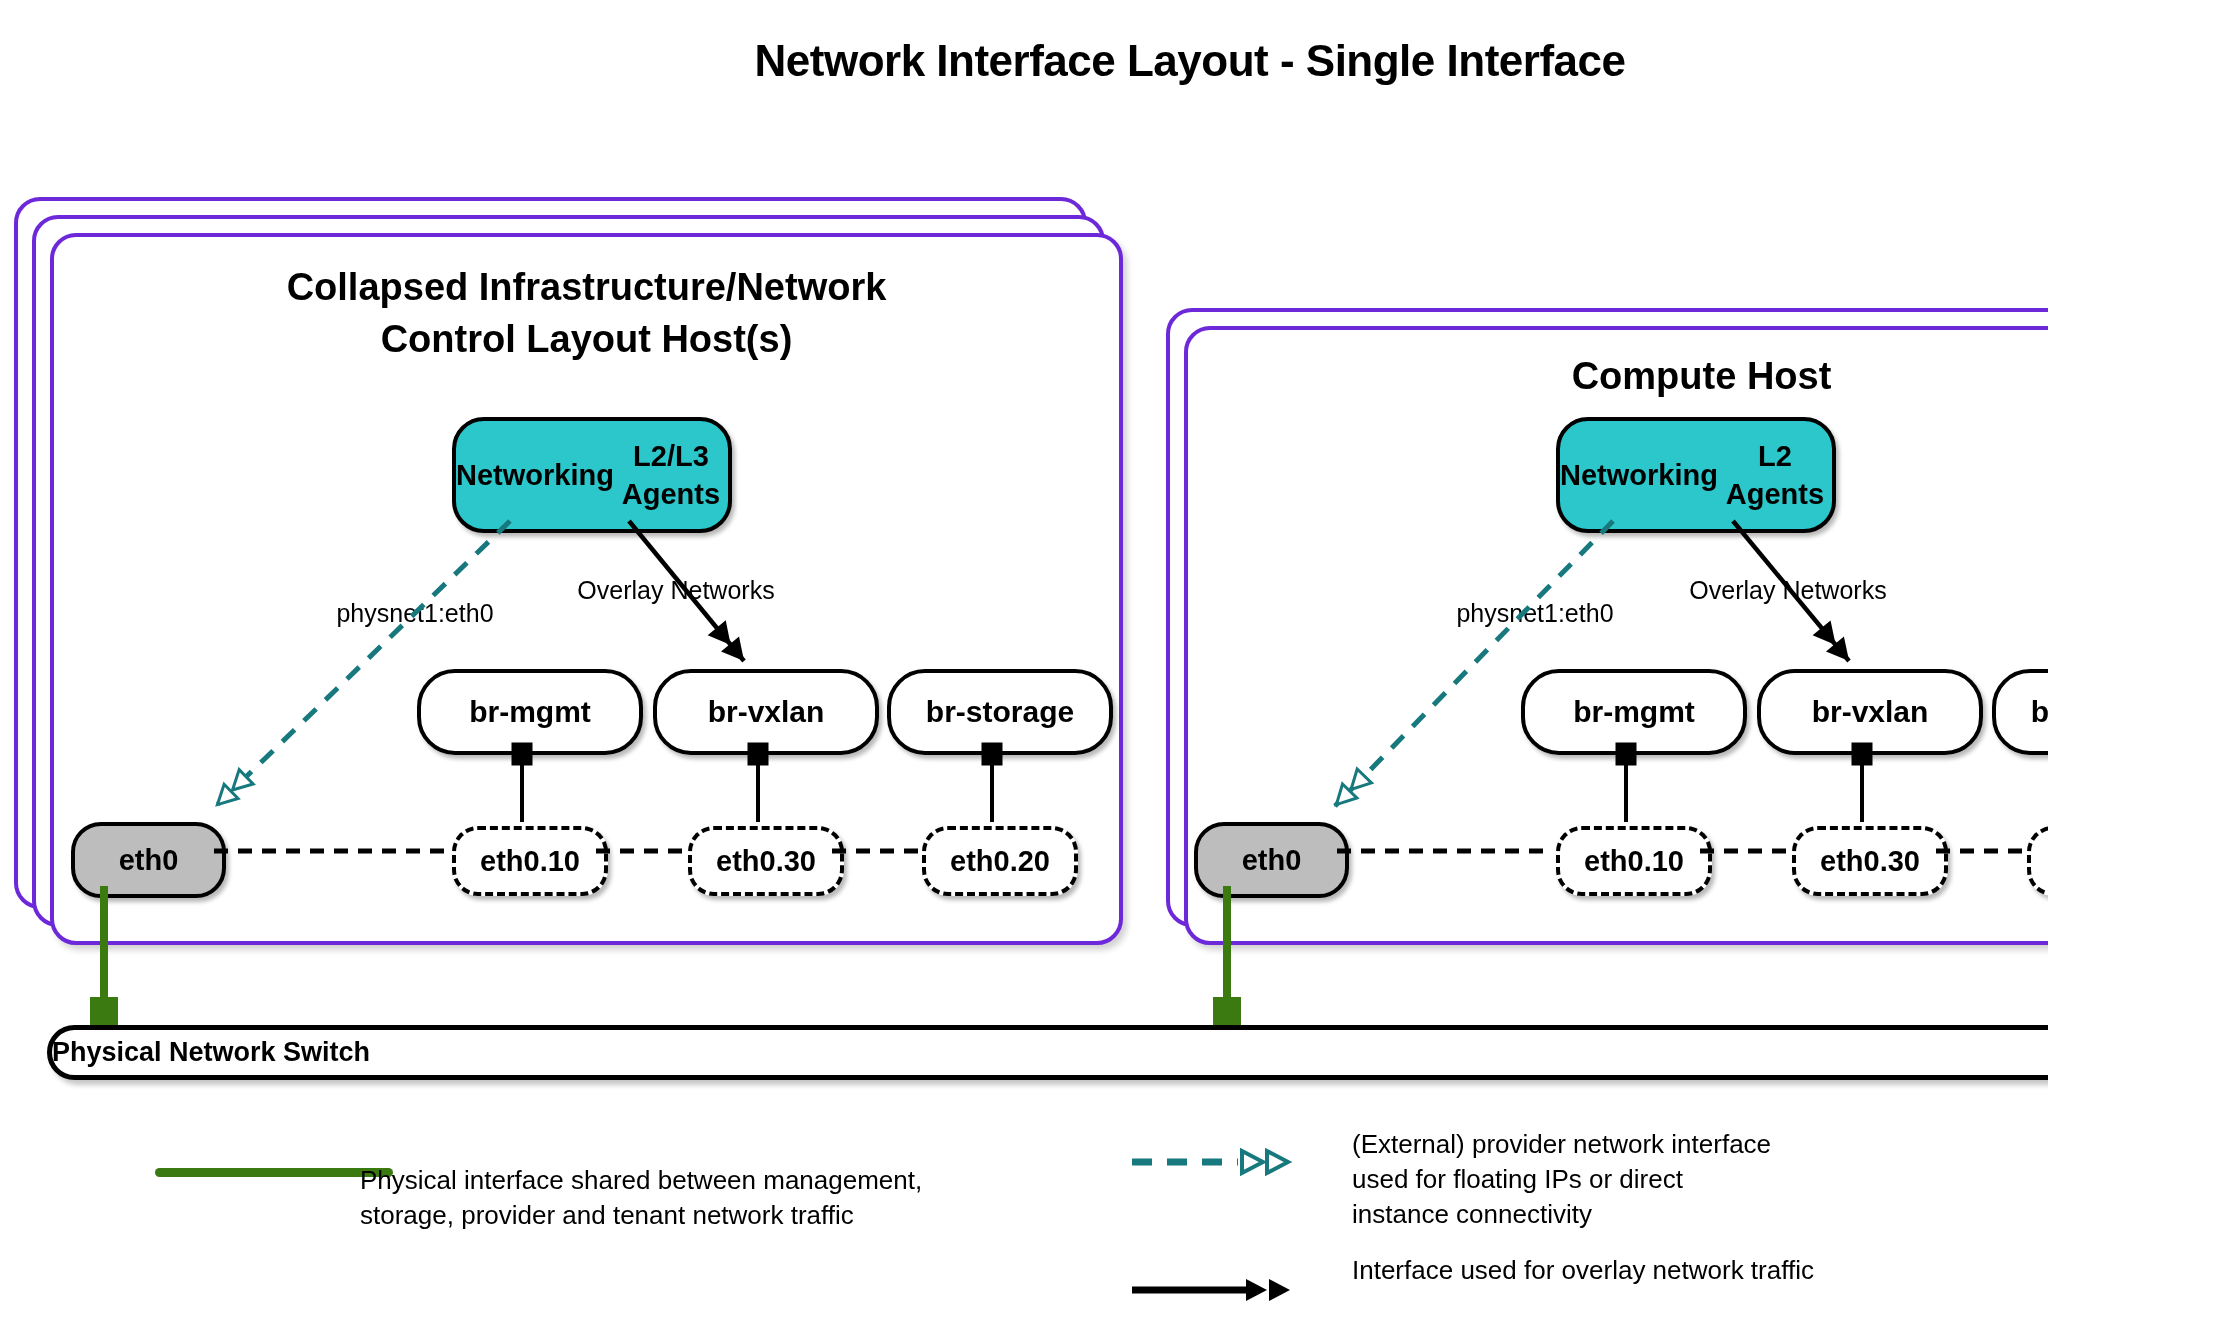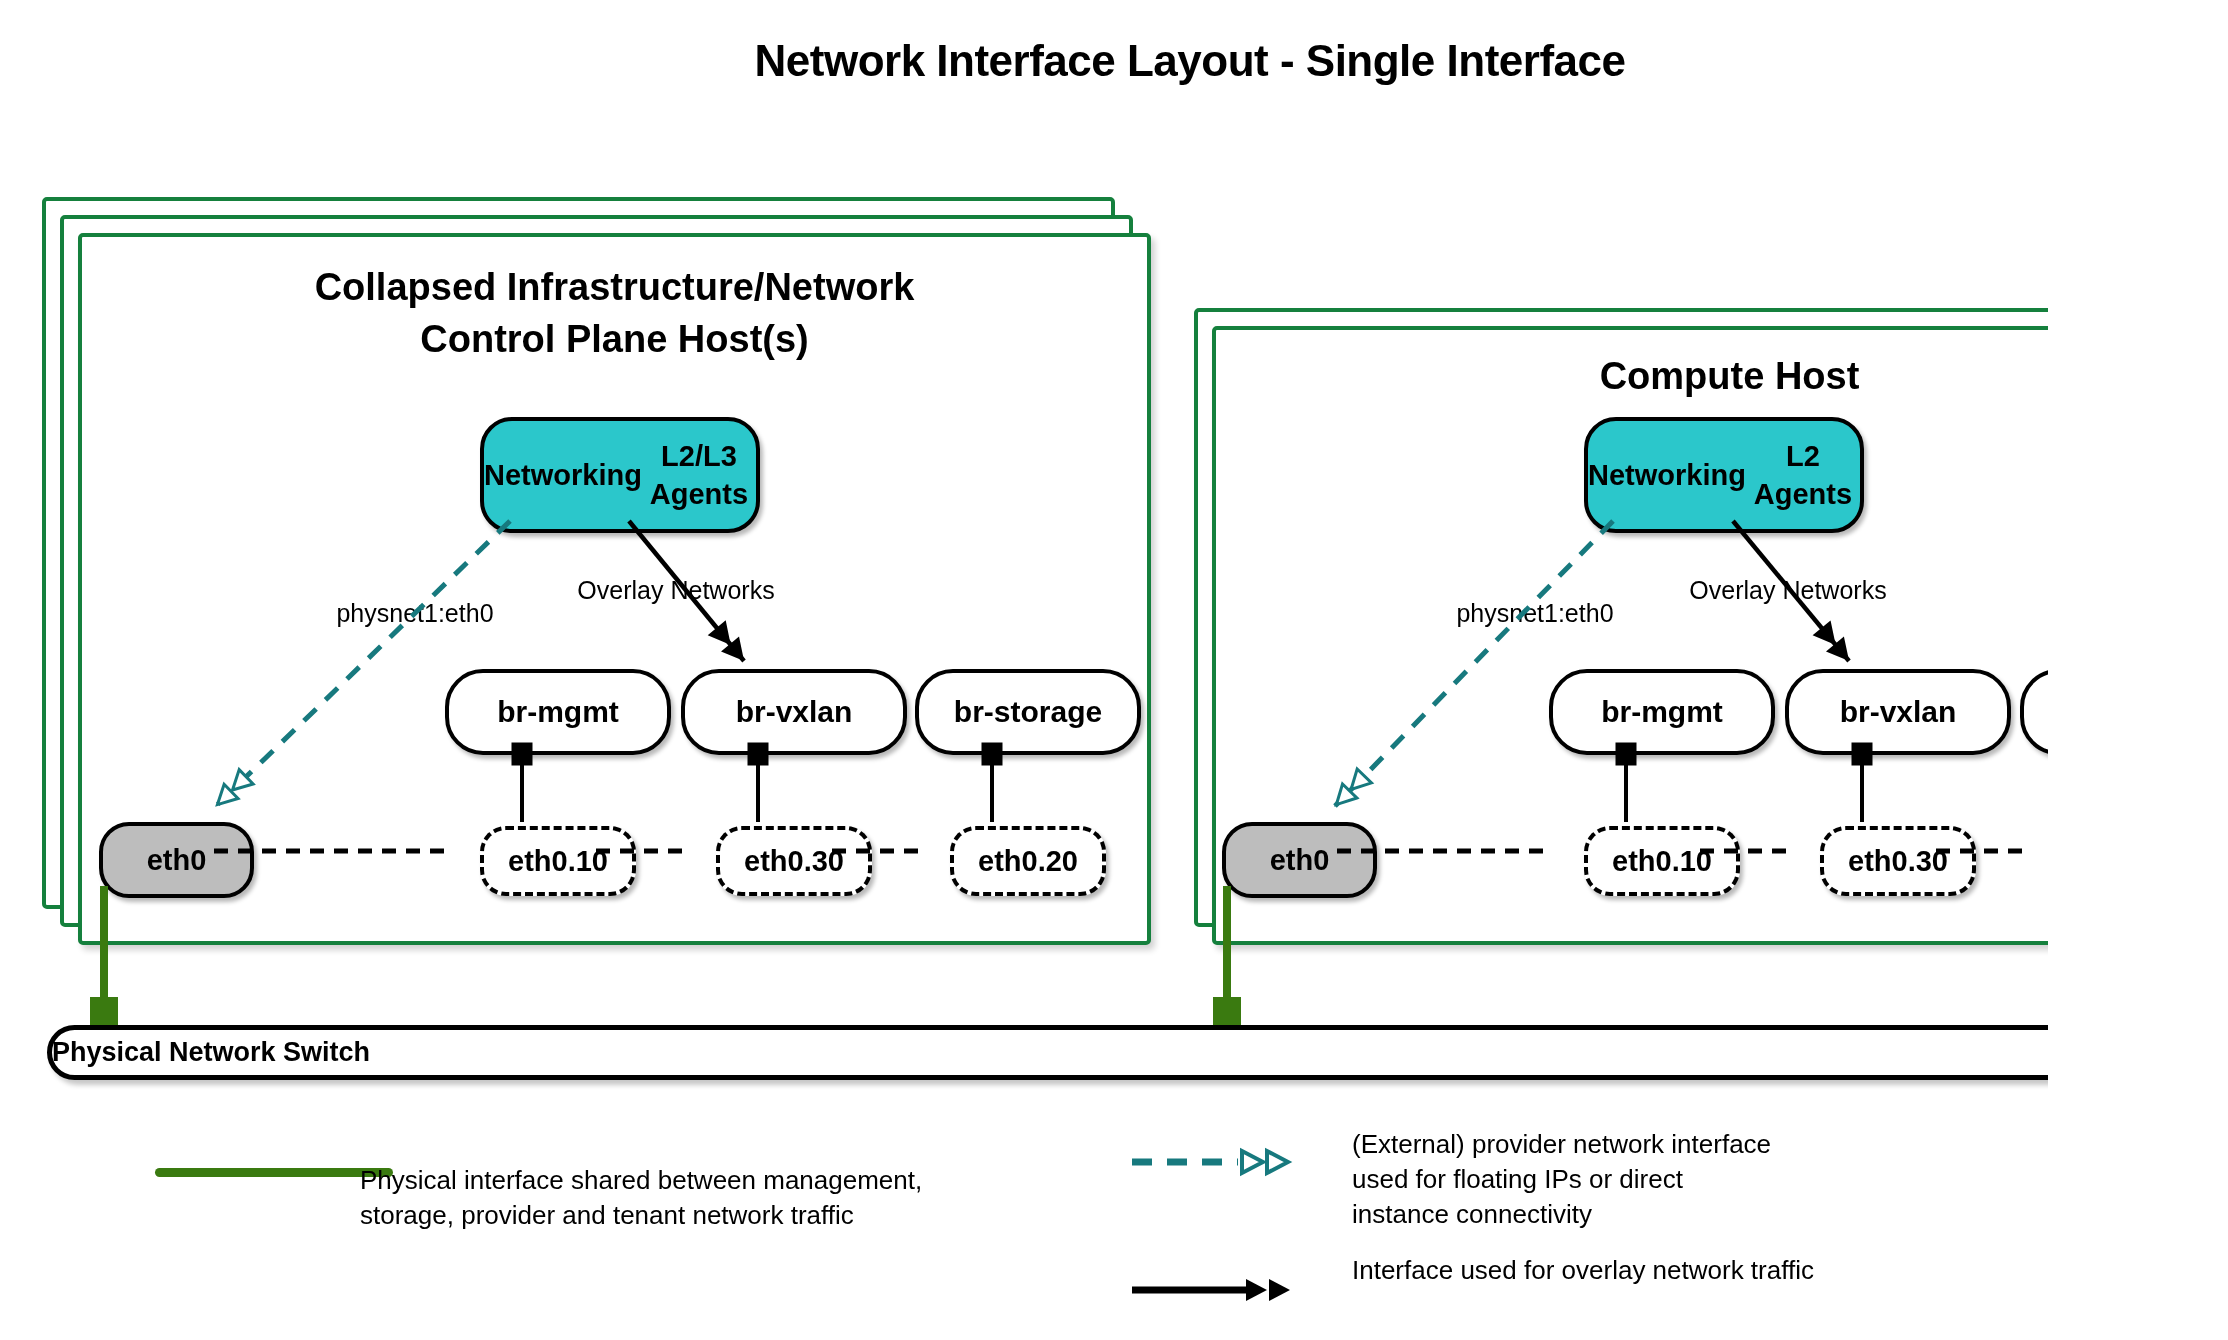--- a/index.html
+++ b/index.html
@@ -11,21 +11,21 @@
   html,body{margin:0;padding:0;background:#fff;}
   .canvas{
     position:relative;width:2048px;height:1340px;background:#fff;overflow:hidden;
     font-family:"Liberation Sans",sans-serif;color:#000;
   }
   .page-title{
     position:absolute;left:650px;top:36px;width:1080px;text-align:center;
     font-size:44px;font-weight:700;letter-spacing:-0.5px;
   }
   .host-layer{
-    position:absolute;background:#fff;border:4px solid #15803d;border-radius:5px;margin-left:28px;
+    position:absolute;background:#fff;border:4px solid #6d28d9;border-radius:26px;
   }
   .host-front{box-shadow:4px 5px 6px rgba(0,0,0,0.18);}
   .host-title{
     position:absolute;left:0;top:24px;width:100%;text-align:center;
     font-size:38px;font-weight:700;line-height:52px;
   }
   .node{
     position:absolute;display:flex;align-items:center;justify-content:center;
     background:#fff;border:4px solid #000;text-align:center;
     box-shadow:3px 4px 4px rgba(0,0,0,0.28);
@@ -60,21 +60,21 @@
 
 <div class="canvas">
 
   <div class="page-title">Network Interface Layout - Single Interface</div>
 
   <div class="host-layer" style="left:14px;top:197px;width:1065px;height:704px;"></div>
   <div class="host-layer" style="left:32px;top:215px;width:1065px;height:704px;"></div>
   <div class="host-layer host-front" style="left:50px;top:233px;width:1065px;height:704px;">
     <div class="host-title">
       <div>Collapsed Infrastructure/Network</div>
-      <div>Control Plane Host(s)</div>
+      <div>Control Layout Host(s)</div>
     </div>
     <div class="node agent" style="left:398px;top:180px;">
       <div>Networking</div>
       <div>L2/L3 Agents</div>
     </div>
     <div class="node bridge" style="left:363px;top:432px;">
         <span>br-mgmt</span>
       </div>
     <div class="node bridge" style="left:599px;top:432px;">
         <span>br-vxlan</span>

